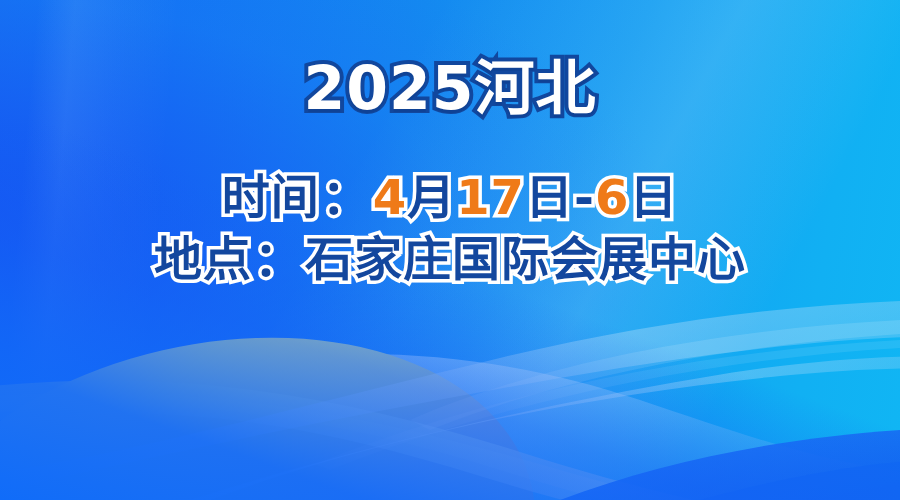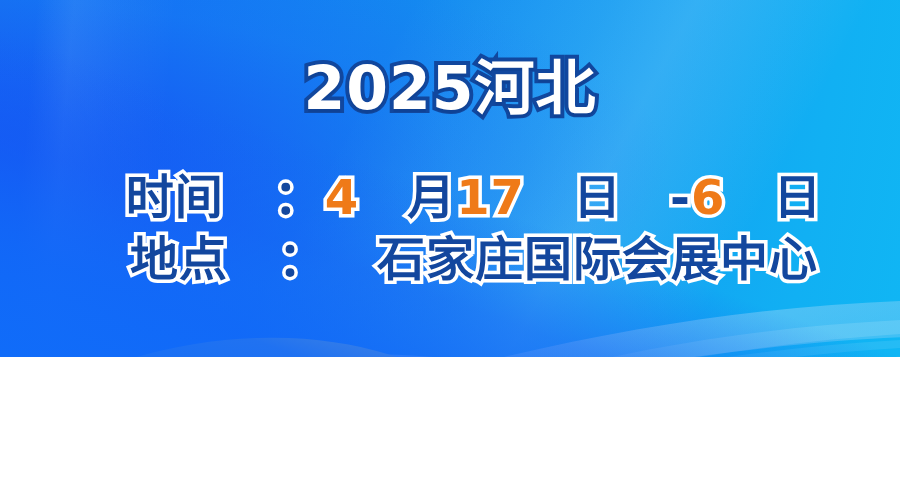--- a/index.html
+++ b/index.html
@@ -5,21 +5,21 @@
 <style>
   html, body {
     margin: 0;
     padding: 0;
     background: #ffffff;
   }
 
   .banner {
     position: relative;
     width: 900px;
-    height: 357px;
+    height: 500px;
     overflow: hidden;
     font-family: "DejaVu Sans", "Liberation Sans", sans-serif;
     
     background:
       linear-gradient(100deg,
         #1472f2 0%,
         #1378f4 18%,
         #1488f0 42%,
         #139ff2 68%,
         #11b0f3 88%,
@@ -138,21 +138,20 @@
   .info-line + .info-line {
     margin-top: 14px;
     font-family: Liberation Mono, monospace;
   }
 
   
   .t-navy {
     color: #13479e;
     -webkit-text-stroke: 7px #ffffff;
     paint-order: stroke fill;
-    margin-left: 48px;
   }
 
   
   .t-orange {
     color: #ef7a18;
     -webkit-text-stroke: 7px #ffffff;
     paint-order: stroke fill;
   }
 
   .colon {

